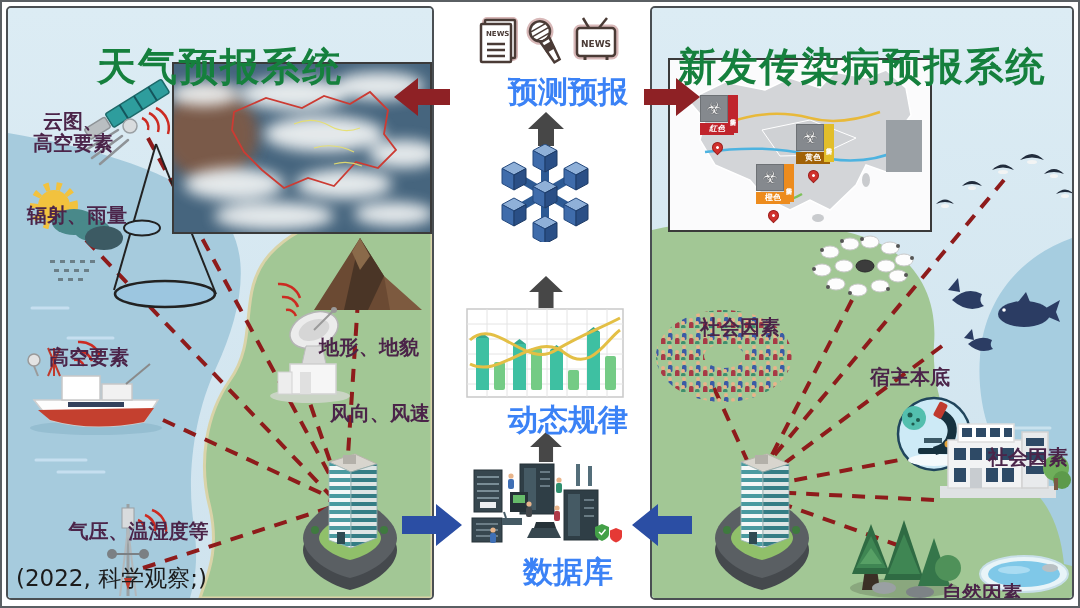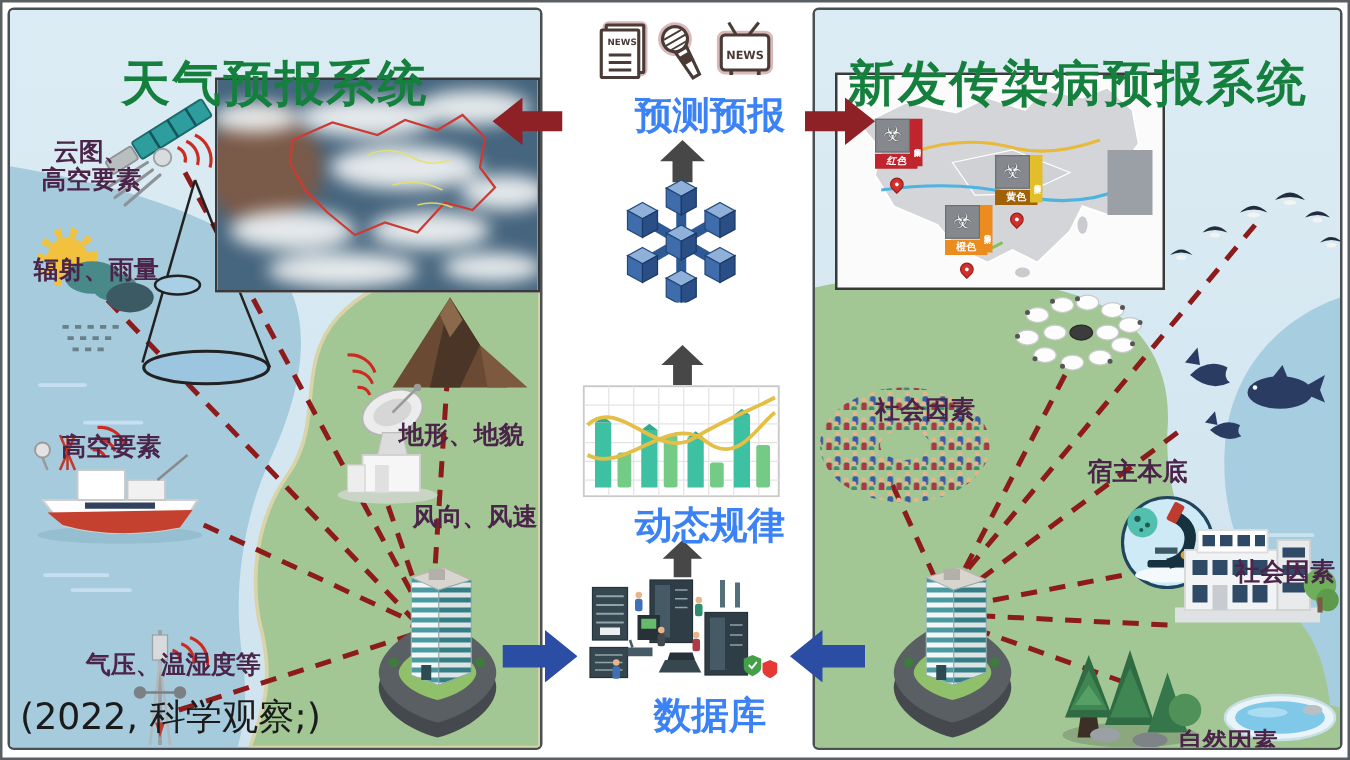--- a/index.html
+++ b/index.html
@@ -7,21 +7,21 @@
           box-sizing:border-box;overflow:hidden;font-family:"DejaVu Sans","Liberation Sans",sans-serif;}
   .panel{position:absolute;top:4px;height:594px;border:2px solid #4a4f53;border-radius:5px;
          overflow:hidden;background:#d9e9f2;box-sizing:border-box;}
   .panel.left{left:4px;width:428px;}
   .panel.right{right:4px;width:424px;}
   .scene{position:absolute;left:0;top:0;width:100%;height:100%;}
   .ptitle{position:absolute;top:6px;left:0;width:100%;text-align:center;font-weight:bold;
           color:#15803d;font-size:39px;letter-spacing:2px;z-index:5;}
   .lbl{position:absolute;font-weight:bold;color:#4b2449;font-size:20px;line-height:1.12;
        text-align:center;z-index:6;white-space:nowrap;margin-top:46px;}
-  .cite{position:absolute;left:8px;bottom:4px;color:#1b1b1b;font-size:29px;z-index:7;}
+  .cite{position:absolute;left:8px;bottom:4px;color:#1b1b1b;font-size:23px;z-index:7;}
   .imgbox{position:absolute;border:2px solid #3a3a3a;overflow:hidden;z-index:4;background:#fbfbfc;}
   .ctext{position:absolute;left:448px;width:236px;text-align:center;font-weight:bold;
          color:#3b82f6;font-size:30px;z-index:5;}
   .cobj{position:absolute;z-index:4;}
   .marker{position:absolute;z-index:3;}
   .marker .bh{width:26px;height:25px;background:#85898e;border:1px solid #6d7175;color:#111;
               font-size:17px;line-height:24px;text-align:center;text-shadow:0 0 1px #000;color:#f2f2f2;}
   .marker .lvl{margin-top:1px;width:34px;height:12px;color:#fff;font-size:8px;font-weight:bold;
                line-height:12px;text-align:center;}
   .marker .side{position:absolute;left:28px;top:0;width:10px;height:38px;color:#fff;font-size:6px;

